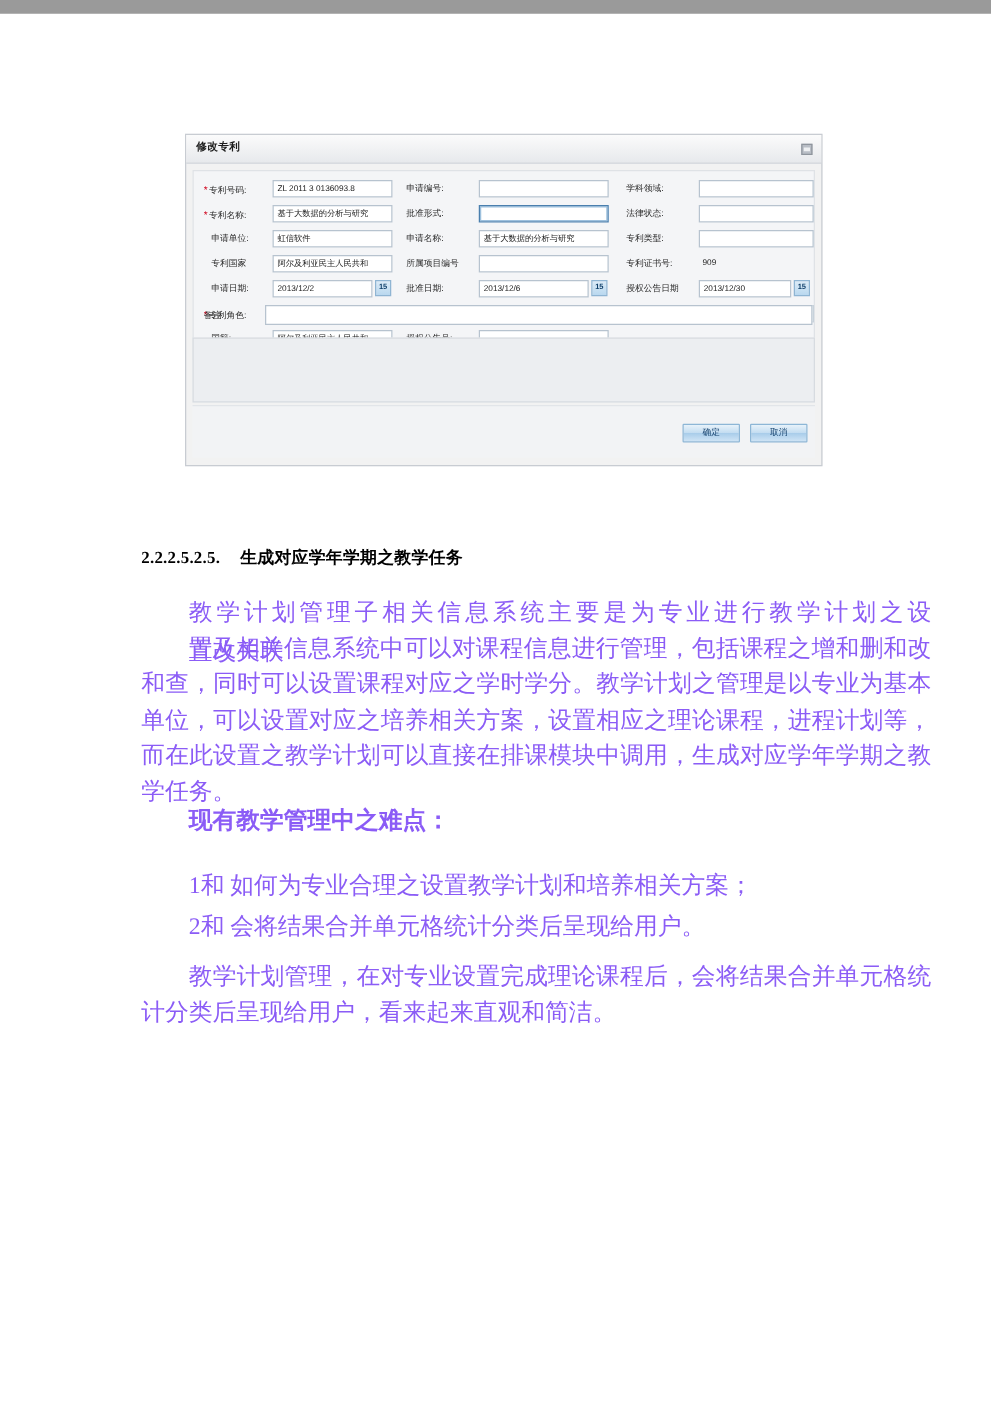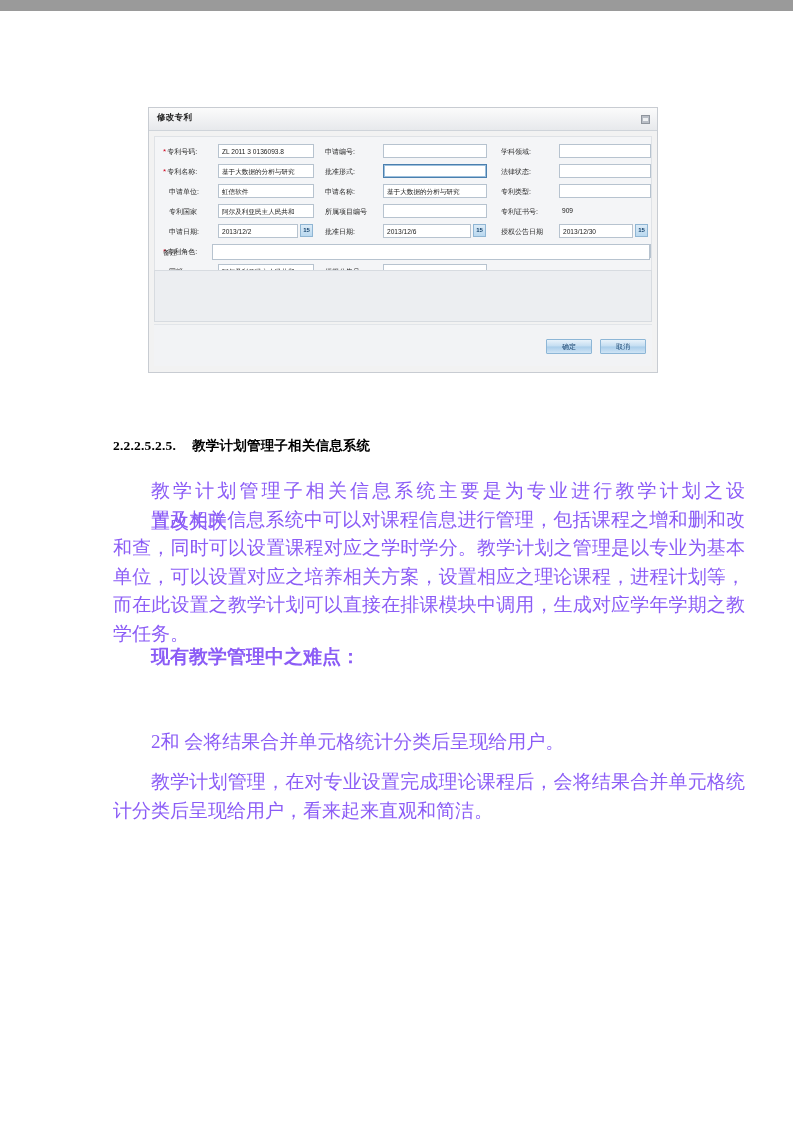--- a/index.html
+++ b/index.html
@@ -322,28 +322,29 @@
     <div class="dlg-body-blank"></div>
 
     <div class="dlg-footer">
       <div class="dlg-btn" id="btn-ok">确定</div>
       <div class="dlg-btn" id="btn-cancel">取消</div>
     </div>
   </div>
 
 
   <div class="heading">
-    <span class="num">2.2.2.5.2.5.</span><span>教学计划管理子相关信息系统</span>
+    <span class="num">2.2.2.5.2.5.</span><span>生成对应学年学期之教学任务</span>
   </div>
 
   <div class="para indent" style="top:466px;">
     <span>教学计划管理子相关信息系统主要是为专业进行教学计划之设</span><span class="ovl"><span>置及相关</span><span class="u">置改关联</span></span><span>信息系统中可以对课程信息进行管理，包括课程之增和删和改和查，同时可以设置课程对应之学时学分。教学计划之管理是以专业为基本单位，可以设置对应之培养相关方案，设置相应之理论课程，进程计划等，而在此设置之教学计划可以直接在排课模块中调用，生成对应学年学期之教学任务。</span>
   </div>
 
   <div class="para indent bold" style="top:632px;">现有教学管理中之难点：</div>
 
+  <div class="para indent" style="top:684px;">1和 如何为专业合理之设置教学计划和培养相关方案；</div>
 
   <div class="para indent" style="top:717px;">2和 会将结果合并单元格统计分类后呈现给用户。</div>
 
   <div class="para indent" style="top:757px;">教学计划管理，在对专业设置完成理论课程后，会将结果合并单元格统计分类后呈现给用户，看来起来直观和简洁。</div>
 
 
 </div>
 
 </body></html>

